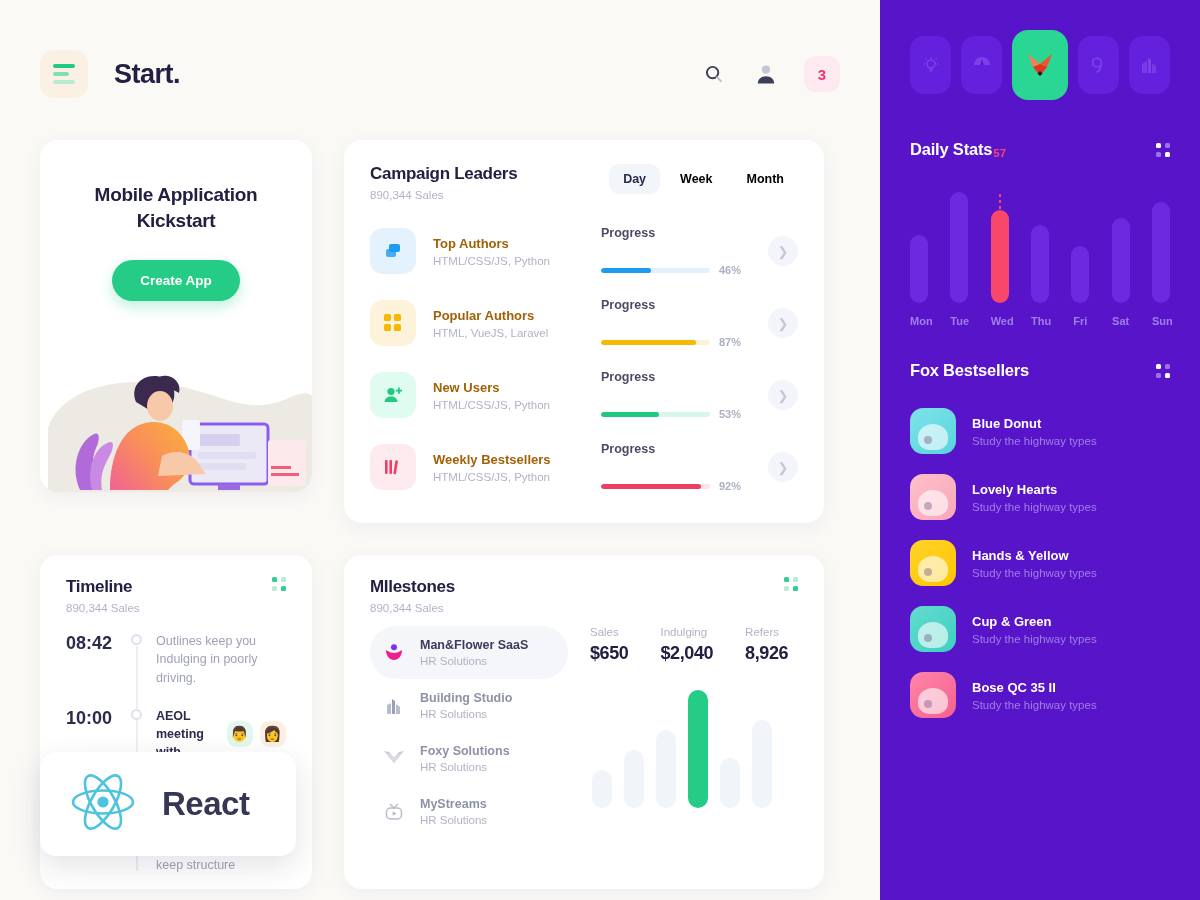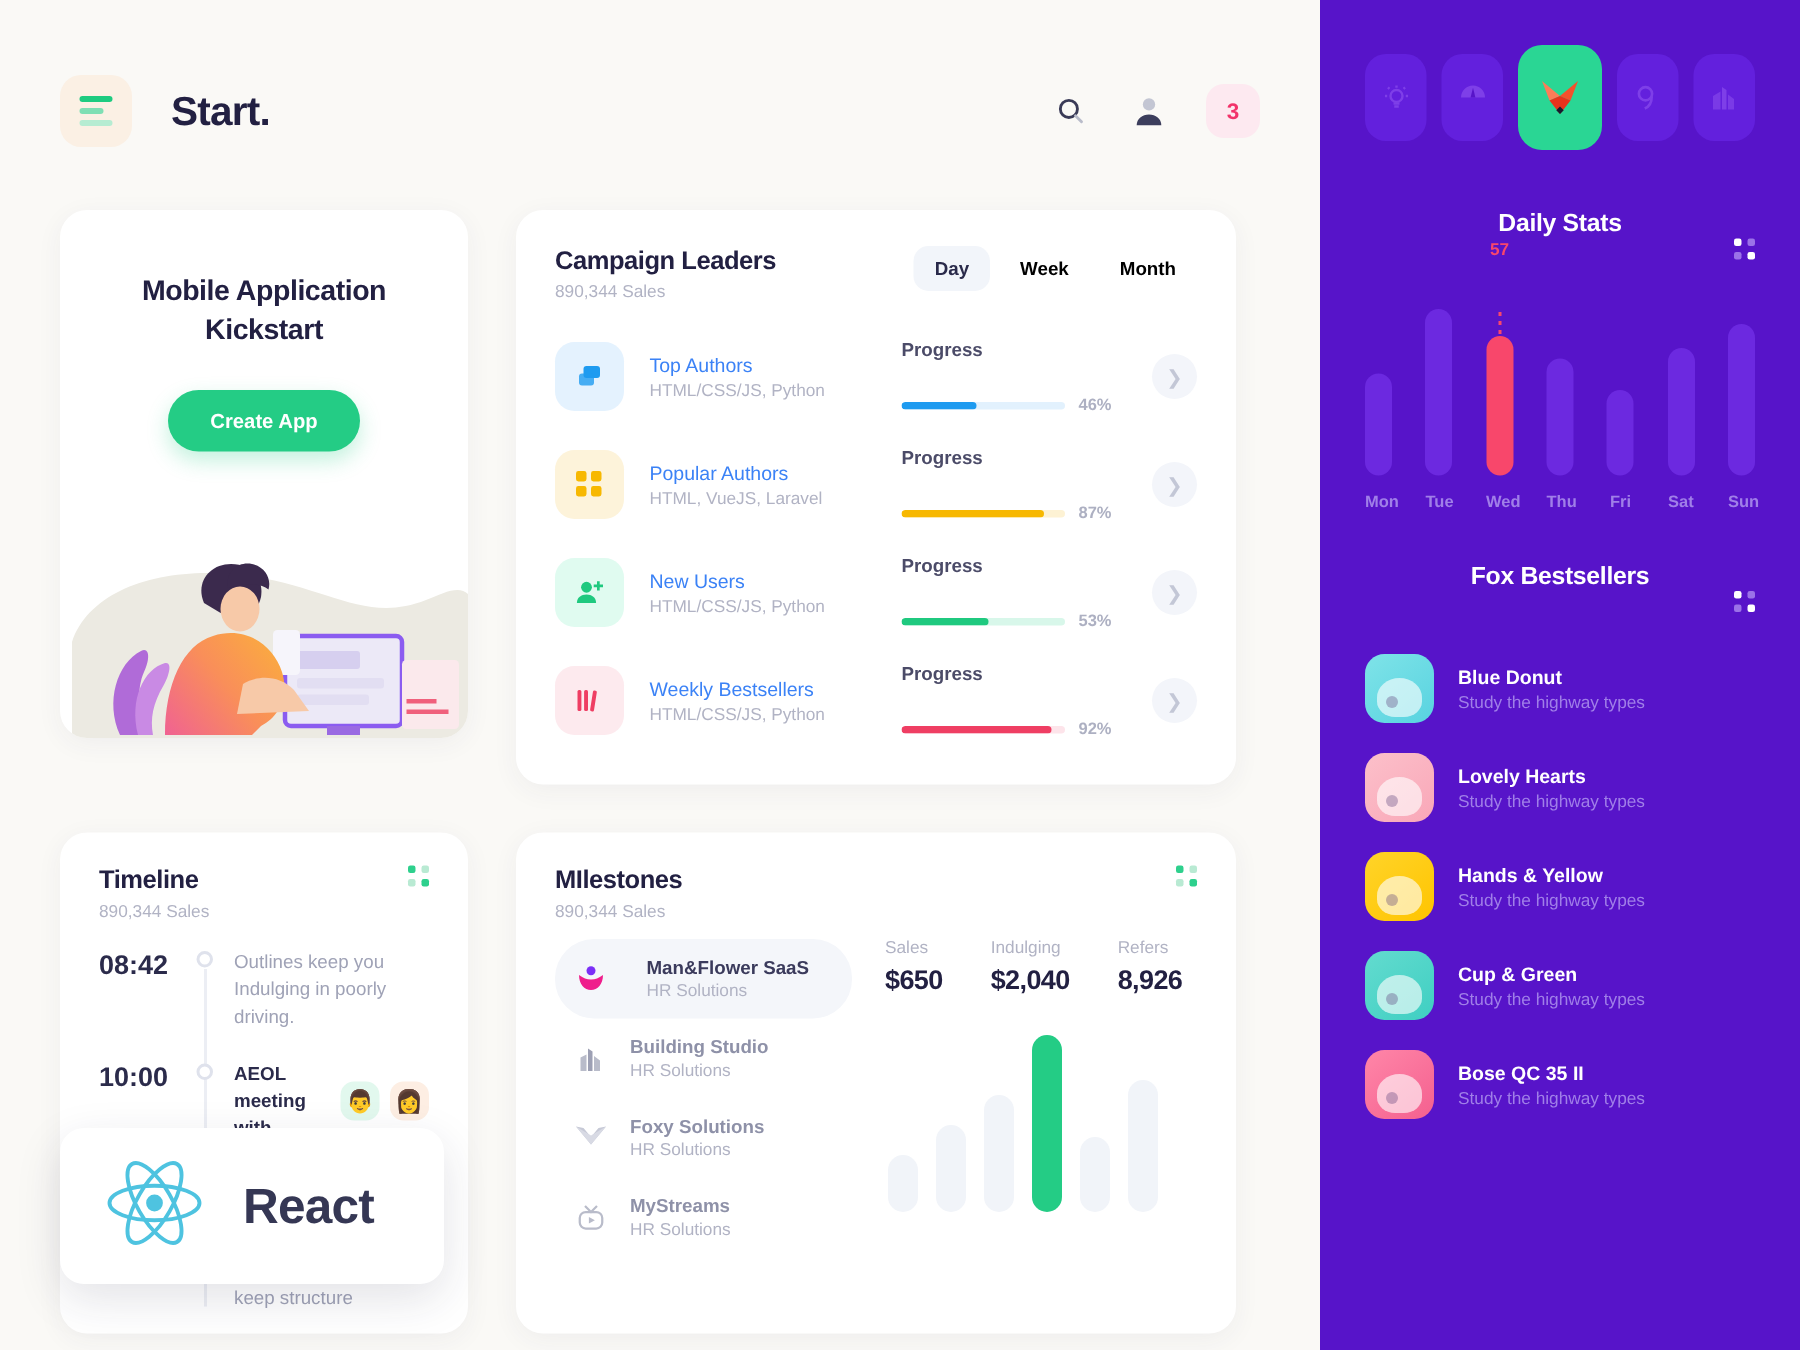--- a/index.html
+++ b/index.html
@@ -88,21 +88,21 @@
   }
   .seg button.active { background:#f2f5fa; color:#2a2a4a; }
 
   .clist { margin-top: 14px; }
   .crow { display:flex; align-items:center; padding: 11px 0; }
   .cicon {
     width: 46px; height: 46px; border-radius: 13px; flex:0 0 46px;
     display:flex; align-items:center; justify-content:center;
   }
   .cmeta { margin-left: 17px; width: 168px; }
-  .cname { font-size: 13px; font-weight: 400; color:#3b82f6; }
+  .cname { font-size: 13px; font-weight: 700; color:#a16207; }
   .cdesc { font-size: 11.5px; color:#b1b3c4; margin-top: 4px; }
   .cprog { width: 140px; }
   .cprog .plabel { font-size: 12.5px; font-weight:700; color:#4b4b68; }
   .pbarwrap { display:flex; align-items:center; gap: 9px; margin-top: 24px; }
   .pbar { height: 5px; border-radius: 3px; flex: 1; position:relative; overflow:hidden; }
   .pbar span { position:absolute; left:0; top:0; bottom:0; border-radius:3px; }
   .ppct { font-size: 11px; color:#adb0c2; font-weight:600; }
   .chev {
     margin-left:auto; width: 30px; height: 30px; border-radius: 50%;
     background:#f3f5fa; color:#c3c7d6;
@@ -130,21 +130,21 @@
   .avatars { display:flex; gap:7px; margin-left: 8px; }
   .av { width:26px; height:26px; border-radius:9px; display:flex; align-items:center; justify-content:center; font-size:15px; }
   .av1 { background:#e2f8ee; }
   .av2 { background:#fdeee3; }
 
   
   .milestones { padding: 22px 26px 20px; height: 334px; position:relative; overflow:hidden; }
   .mbody { display:flex; margin-top: 12px; }
   .mlist { width: 198px; flex:0 0 198px; }
   .mrow { display:flex; align-items:center; padding: 12px 10px; border-radius: 26px; }
-  .mrow.active { background:#f4f6fa;gap:11px; }
+  .mrow.active { background:#f4f6fa; }
   .micon { width: 28px; flex:0 0 28px; display:flex; align-items:center; justify-content:center; }
   .mname { font-size: 12.5px; font-weight:700; color:#3b3b5c; }
   .mname.mut { color:#8e91a8; }
   .msub { font-size: 11.5px; color:#b1b3c4; margin-top:3px; }
   .mtxt { margin-left: 12px; }
   .mstats { flex:1; padding-left: 22px; }
   .statrow { display:flex; gap: 32px; }
   .stat .slabel { font-size: 11.5px; color:#b1b3c4; }
   .stat .sval { font-size: 18px; font-weight:700; color:#222042; margin-top:5px; letter-spacing:-0.4px; }
   .mchart { display:flex; align-items:flex-end; gap: 12px; height: 120px; margin-top: 24px; padding-left: 2px; }
@@ -164,21 +164,21 @@
   .side {
     width: 320px; height: 900px; background: #5714c9;
     padding: 36px 30px 0; overflow:hidden; position:relative;
   }
   .apps { display:flex; gap: 10px; justify-content:space-between; }
   .app-tile {
     width: 44px; height: 58px; border-radius: 14px; background:#6320dd;
     display:flex; align-items:center; justify-content:center; cursor:pointer;
   }
   .app-tile.sel { background:#2ad694; width: 60px; height: 70px; margin-top:-6px; border-radius:16px; }
-  .side-h { display:flex; align-items:center; margin-top: 40px; flex-direction: column; }
+  .side-h { display:flex; align-items:center; margin-top: 40px; }
   .side-title { font-size: 16.5px; font-weight:700; color:#fff; letter-spacing:-0.2px; }
   .sdots { margin-left:auto; display:grid; grid-template-columns: 5px 5px; gap:4px; cursor:pointer; }
   .sdots i { width:5px; height:5px; border-radius:1.5px; background:#fff; display:block; }
   .sdots i:nth-child(2), .sdots i:nth-child(3){ background:#9b72e8; }
 
   .chart { margin-top: 22px; height: 122px; display:flex; align-items:flex-end;
            justify-content:space-between; position:relative; }
   .bwrap { width: 18px; display:flex; flex-direction:column; align-items:center; position:relative; height:100%; justify-content:flex-end; }
   .bar { width: 18px; border-radius: 9px; background:#6c29e0; }
   .bar.hot { background:#f8476b; }

